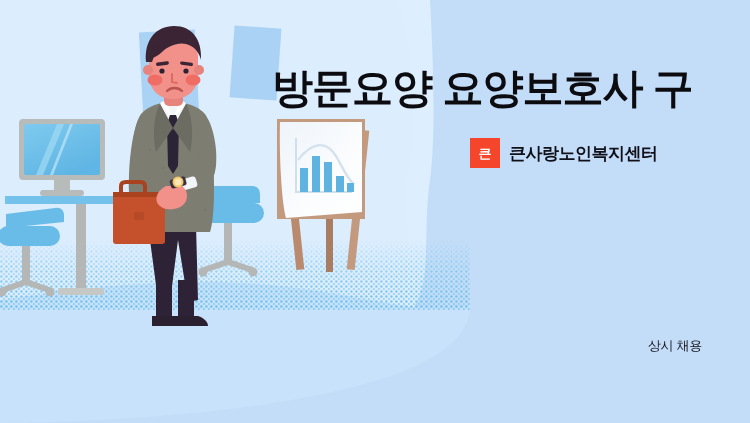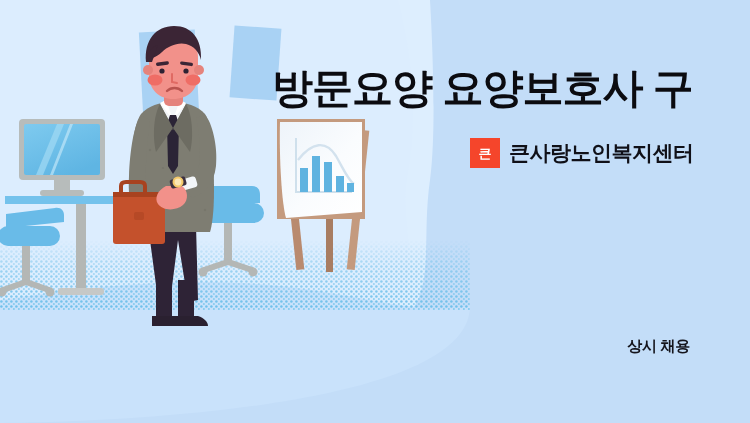--- a/index.html
+++ b/index.html
@@ -51,30 +51,30 @@
     color: #ffffff;
     font-size: 13px;
     font-weight: 700;
     display: flex;
     align-items: center;
     justify-content: center;
     line-height: 1;
     flex: 0 0 auto;
   }
   #brand-name {
-    font-size: 21px;
+    font-size: 17px;
     font-weight: 700;
     color: #101018;
     letter-spacing: -0.5px;
     white-space: nowrap;
   }
   #hiring-note {
-    right: 60px; top: 337px;
-    font-size: 15px;
-    font-weight: 700;
+    right: 48px; top: 337px;
+    font-size: 13px;
+    font-weight: 400;
     color: #14141c;
     letter-spacing: -0.3px;
     white-space: nowrap;
   }
 </style>
 </head>
 <body>
 
 <div id="banner">
 

